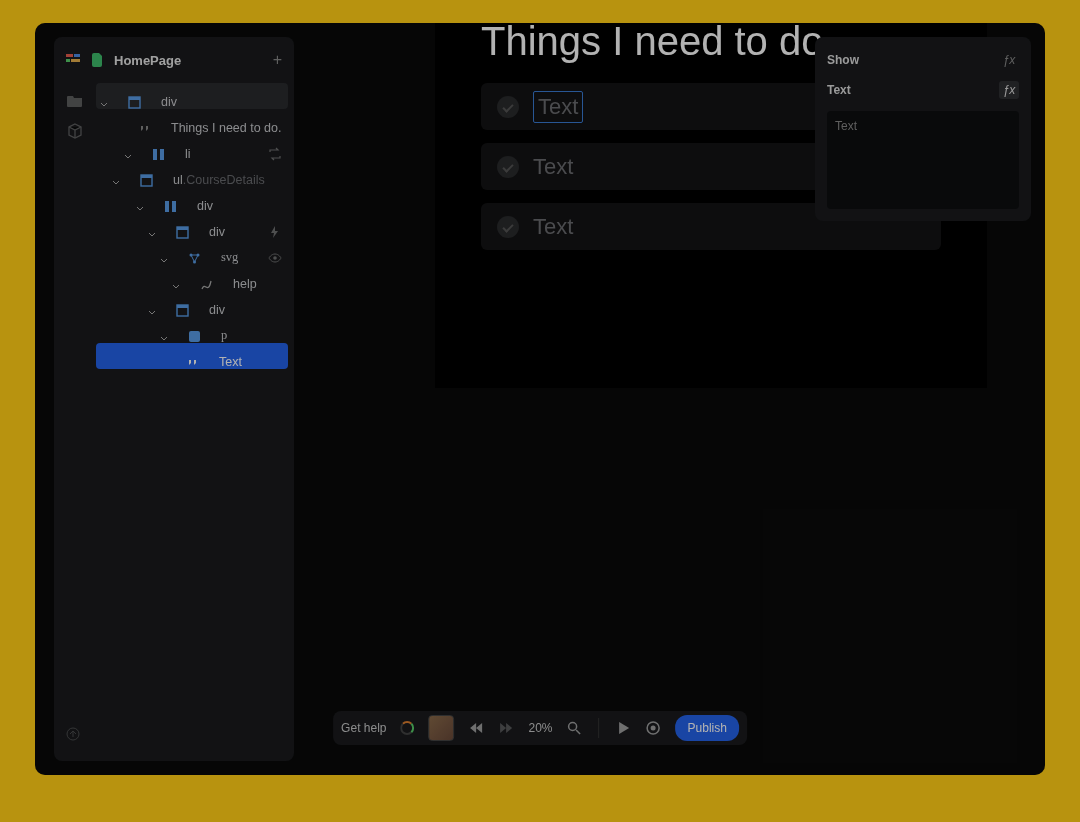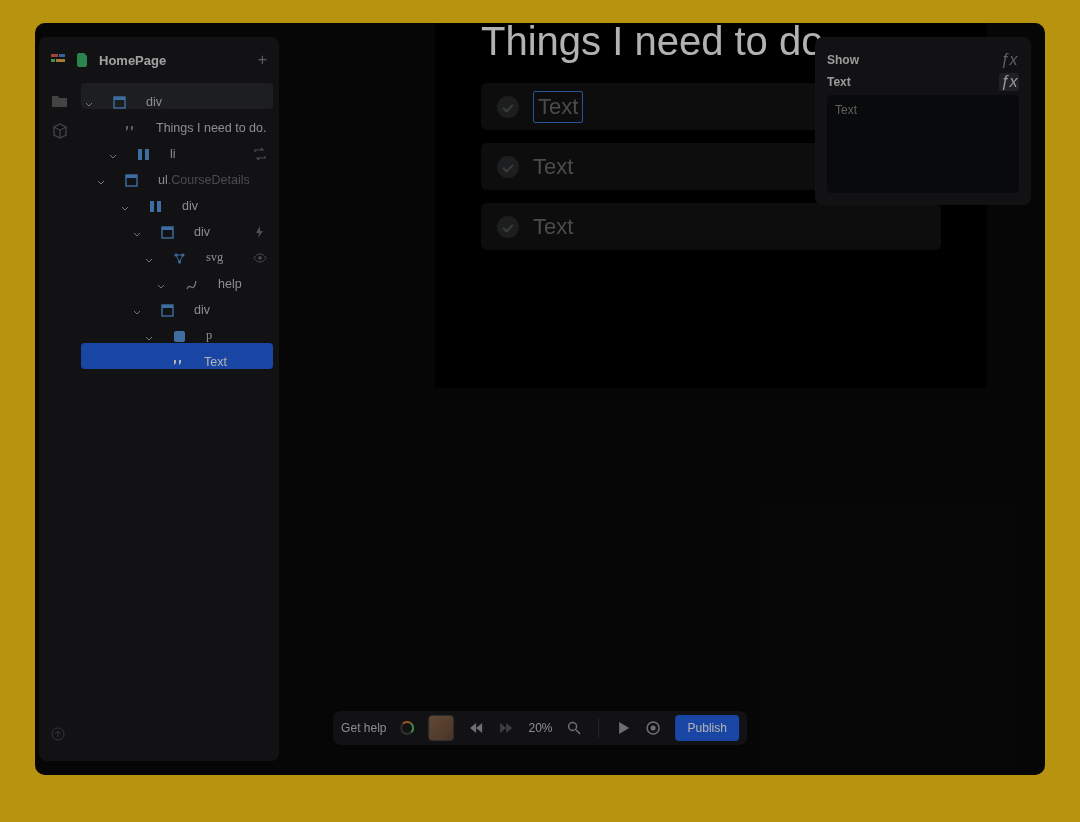--- a/index.html
+++ b/index.html
@@ -26,21 +26,21 @@
   position: absolute;
   inset: 0;
   background: rgba(0,0,0,0.30);
   pointer-events: none;
   z-index: 50;
 }
 
 
 .left-panel {
   position: absolute;
-  left: 4px;
+  left: 19px;
   top: 14px;
   bottom: 14px;
   width: 240px;
   background: #1a1b1e;
   border-radius: 8px;
   display: flex;
   flex-direction: column;
   padding: 10px 6px;
 }
 .panel-header {
@@ -195,35 +195,36 @@
 .inspector {
   position: absolute;
   right: 14px;
   top: 14px;
   width: 216px;
   background: #1a1b1e;
   border-radius: 8px;
   padding: 12px;
   display: flex;
   flex-direction: column;
+  gap: 8px;
 }
 .insp-row {
   display: flex;
   align-items: center;
   height: 22px;
 }
 .insp-label {
   color: #ddd;
   font-size: 12px;
   font-weight: 600;
   flex: 1;
 }
 .fx-btn {
   color: #888;
-  font-size: 16px;
+  font-size: 12px;
   font-style: italic;
   width: 20px; height: 18px;
   display: flex; align-items:center; justify-content:center;
   border-radius: 3px;
 }
 .fx-btn.active { background: #2f3033; color: #ddd; }
 .insp-text-row {
   display: flex;
   align-items: center;
   background: transparent;
@@ -271,21 +272,21 @@
 .divider {
   width: 1px; height: 20px;
   background: #333;
   margin: 0 2px;
 }
 .publish-btn {
   background: #2563eb;
   color: #fff;
   font-size: 12px;
   padding: 6px 12px;
-  border-radius: 4px;
+  border-radius: 12px;
   cursor: pointer;
 }
 .spinner {
   width: 14px; height: 14px;
   border: 2px solid #444;
   border-top-color: #e08030;
   border-right-color: #5ad06a;
   border-radius: 50%;
 }
 </style>

